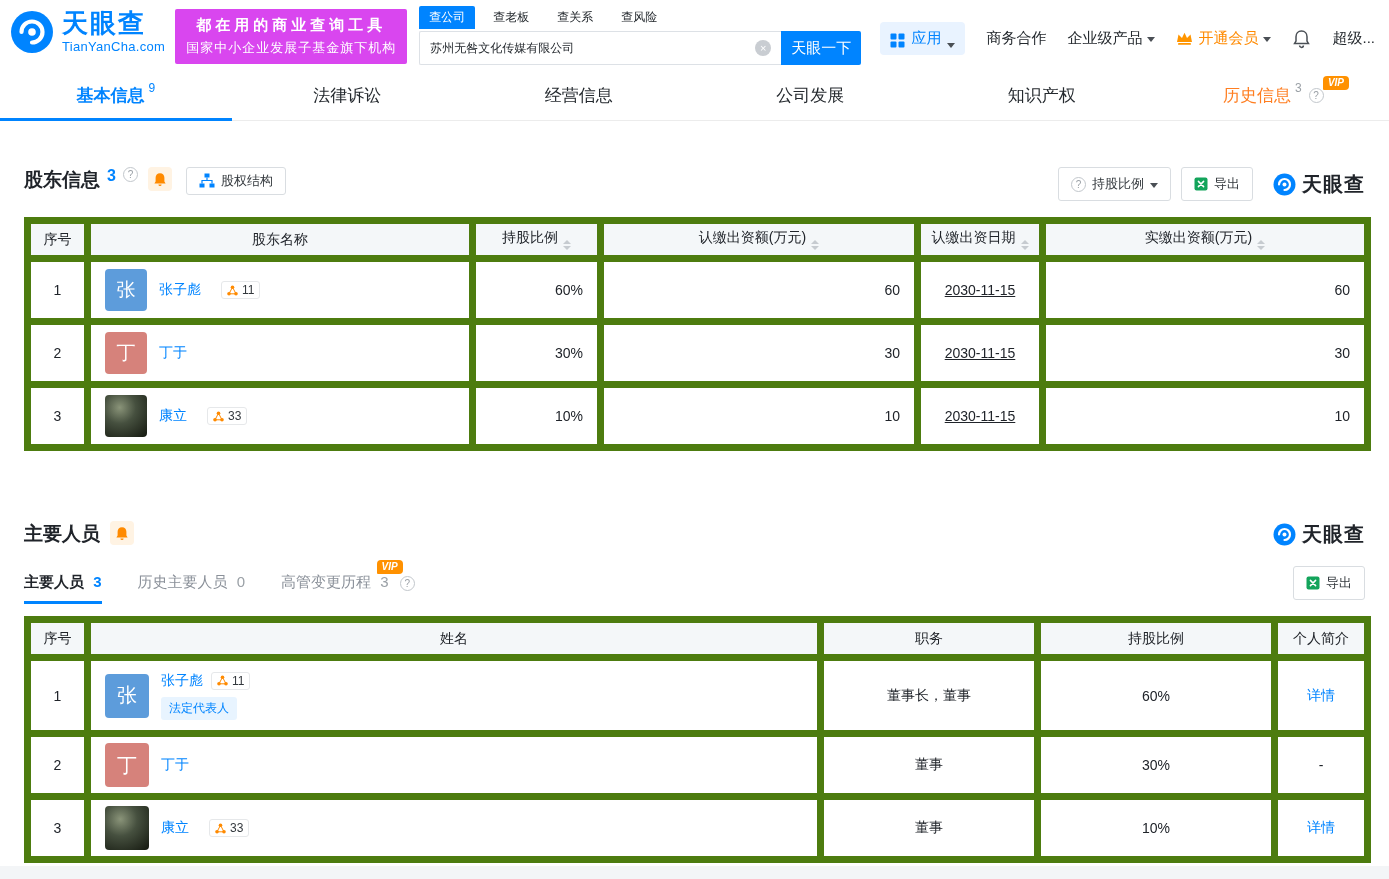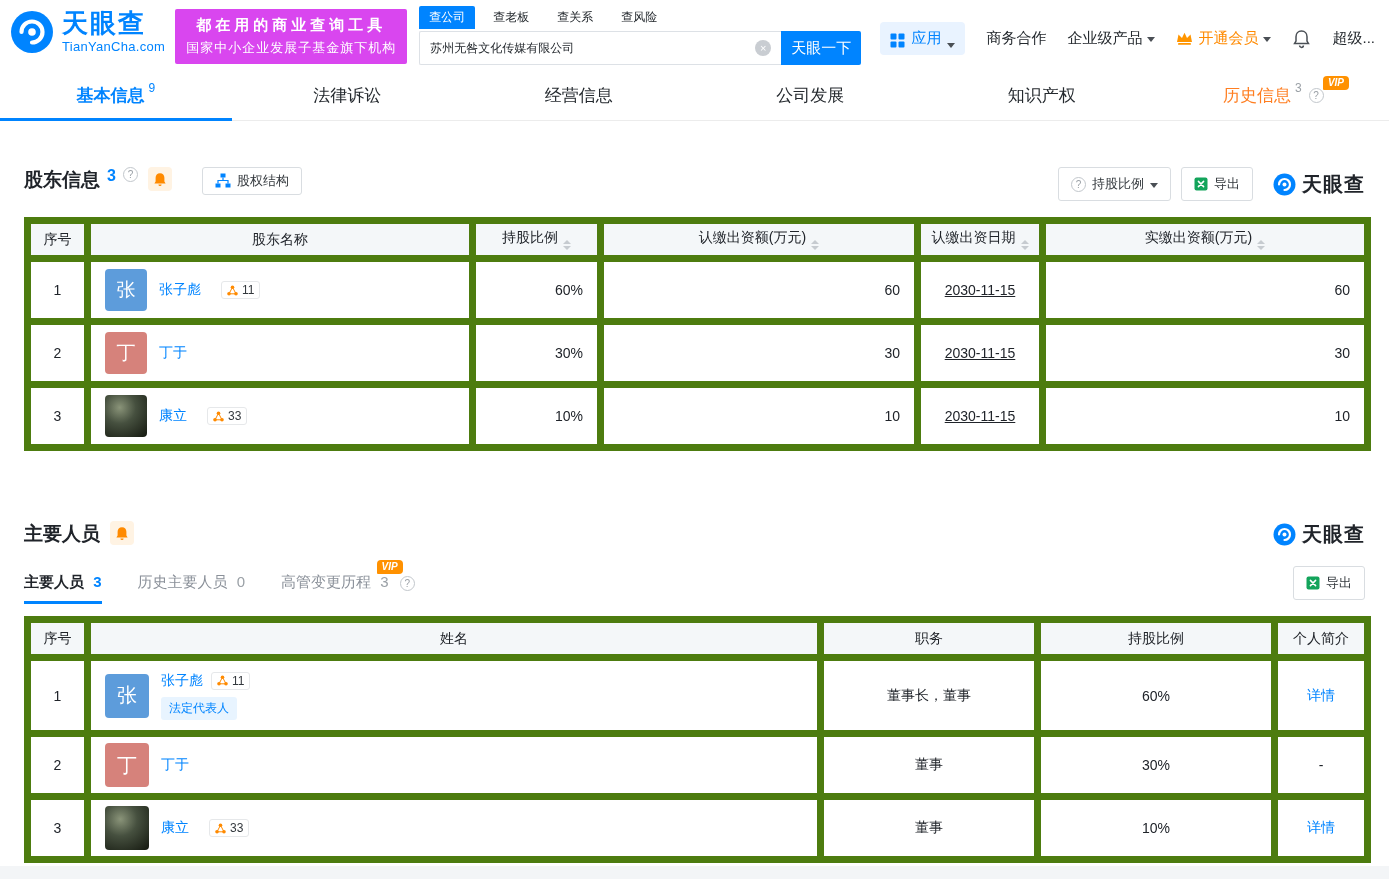--- a/index.html
+++ b/index.html
@@ -45,21 +45,21 @@
   
   .main { padding:0 24px; }
   .sec-head { display:flex; align-items:flex-start; margin-top:46px; }
   .sec-head.p2 { margin-top:70px; }
   .sec-title { font-size:19px; font-weight:bold; color:#20242a; }
   .sec-cnt { color:#0084ff; font-size:16px; font-weight:bold; margin-left:7px; }
   .qmark { width:15px; height:15px; border:1px solid #c2c7cc; border-radius:50%; color:#9aa0a6; font-size:10px; line-height:13px; text-align:center; display:inline-block; margin-left:7px; flex:none; }
   .bell-btn { width:24px; height:24px; background:#fff3e3; border-radius:4px; display:flex; align-items:center; justify-content:center; margin-left:10px; flex:none; }
   .btn-outline { display:inline-flex; align-items:center; gap:6px; border:1px solid #d9dde1; border-radius:3px; background:#fff; padding:0 12px; height:34px; font-size:13px; color:#33383d; font-family:inherit; cursor:pointer; }
   .btn-outline .qmark { margin-left:0; }
-  .equity-btn { margin-left:30px; height:28px; }
+  .equity-btn { margin-left:14px; height:28px; }
   .head-right { margin-left:auto; display:flex; align-items:center; gap:10px; }
   .logo-sm { display:flex; align-items:center; gap:6px; margin-left:10px; }
   .logo-sm .t { font-size:20px; font-weight:bold; color:#20242a; letter-spacing:1px; }
 
   
   table.grid { width:100%; border-collapse:collapse; table-layout:fixed; margin-top:16px; }
   .grid th, .grid td { border:7px solid #4d7c0f; font-size:14px; color:#20242a; }
   .grid th { background:#f4f7f9; height:38px; font-weight:normal; }
   .grid td { height:63px; padding:0 14px; vertical-align:middle; }
   tr.tall td { height:76px; }

